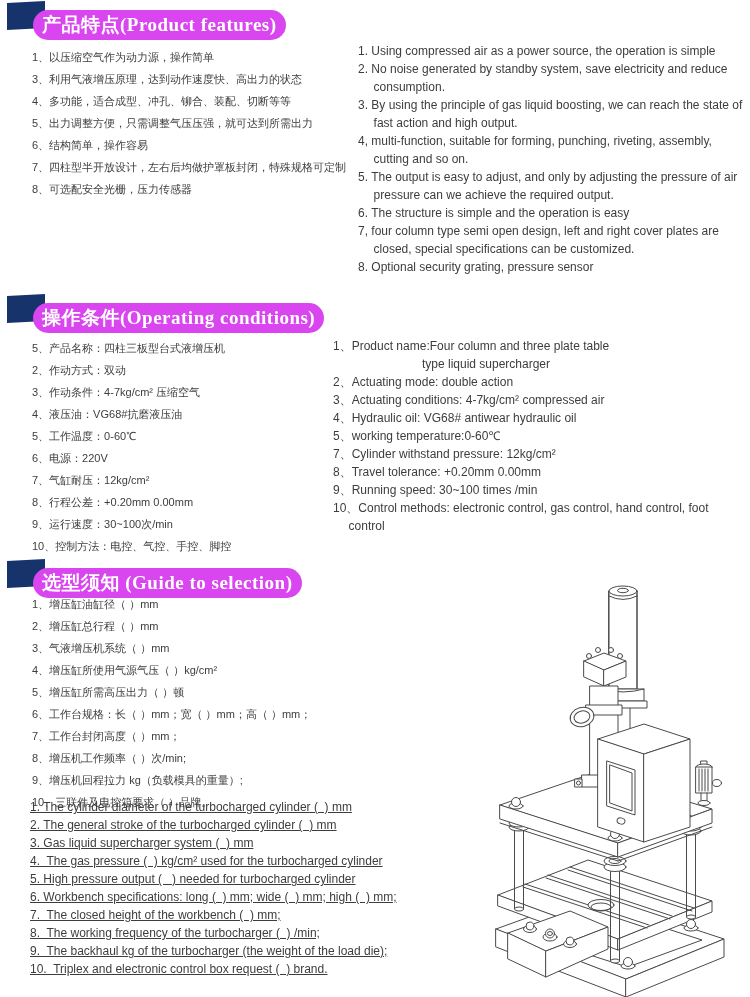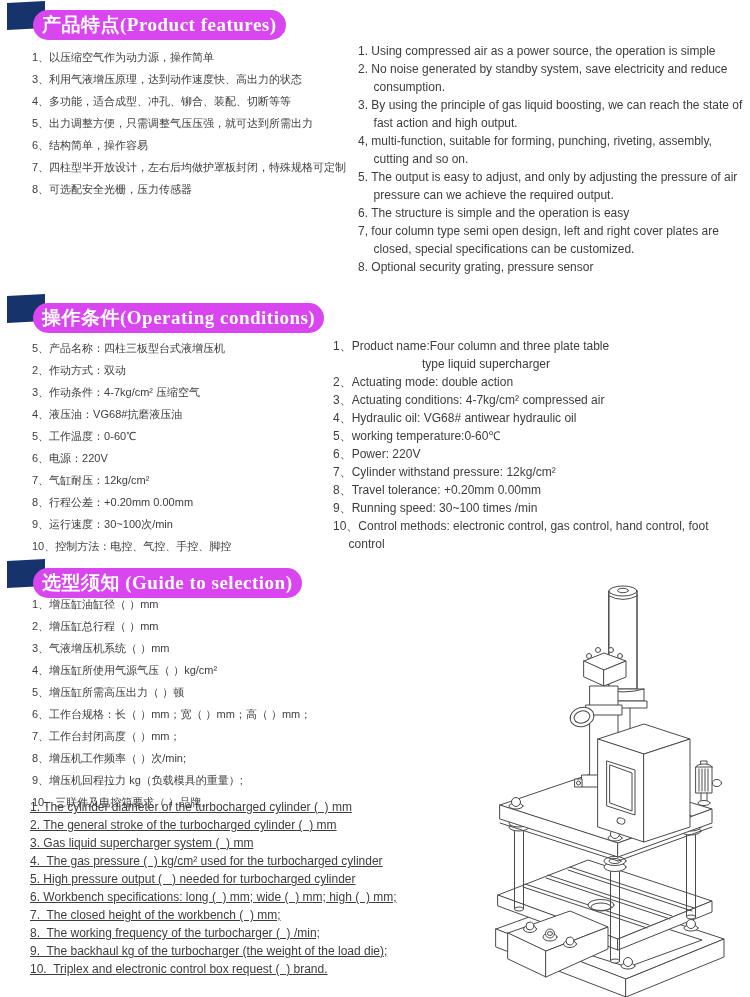--- a/index.html
+++ b/index.html
@@ -81,21 +81,20 @@
       <li>9、运行速度：30~100次/min</li>
       <li>10、控制方法：电控、气控、手控、脚控</li>
     </ul>
   <ul class="list en s2-en">
       <li>1、Product name:Four column and three plate table
                       type liquid supercharger</li>
       <li>2、Actuating mode: double action</li>
       <li>3、Actuating conditions: 4-7kg/cm² compressed air</li>
       <li>4、Hydraulic oil: VG68# antiwear hydraulic oil</li>
       <li>5、working temperature:0-60℃</li>
-      <li>6、Power: 220V</li>
       <li>7、Cylinder withstand pressure: 12kg/cm²</li>
       <li>8、Travel tolerance: +0.20mm 0.00mm</li>
       <li>9、Running speed: 30~100 times /min</li>
       <li>10、Control methods: electronic control, gas control, hand control, foot control</li>
     </ul>
 
   <div class="sec-header" style="top:568px">
     <span class="ribbon"></span>
     <span class="header-bar">选型须知 (Guide to selection)</span>
   </div>

